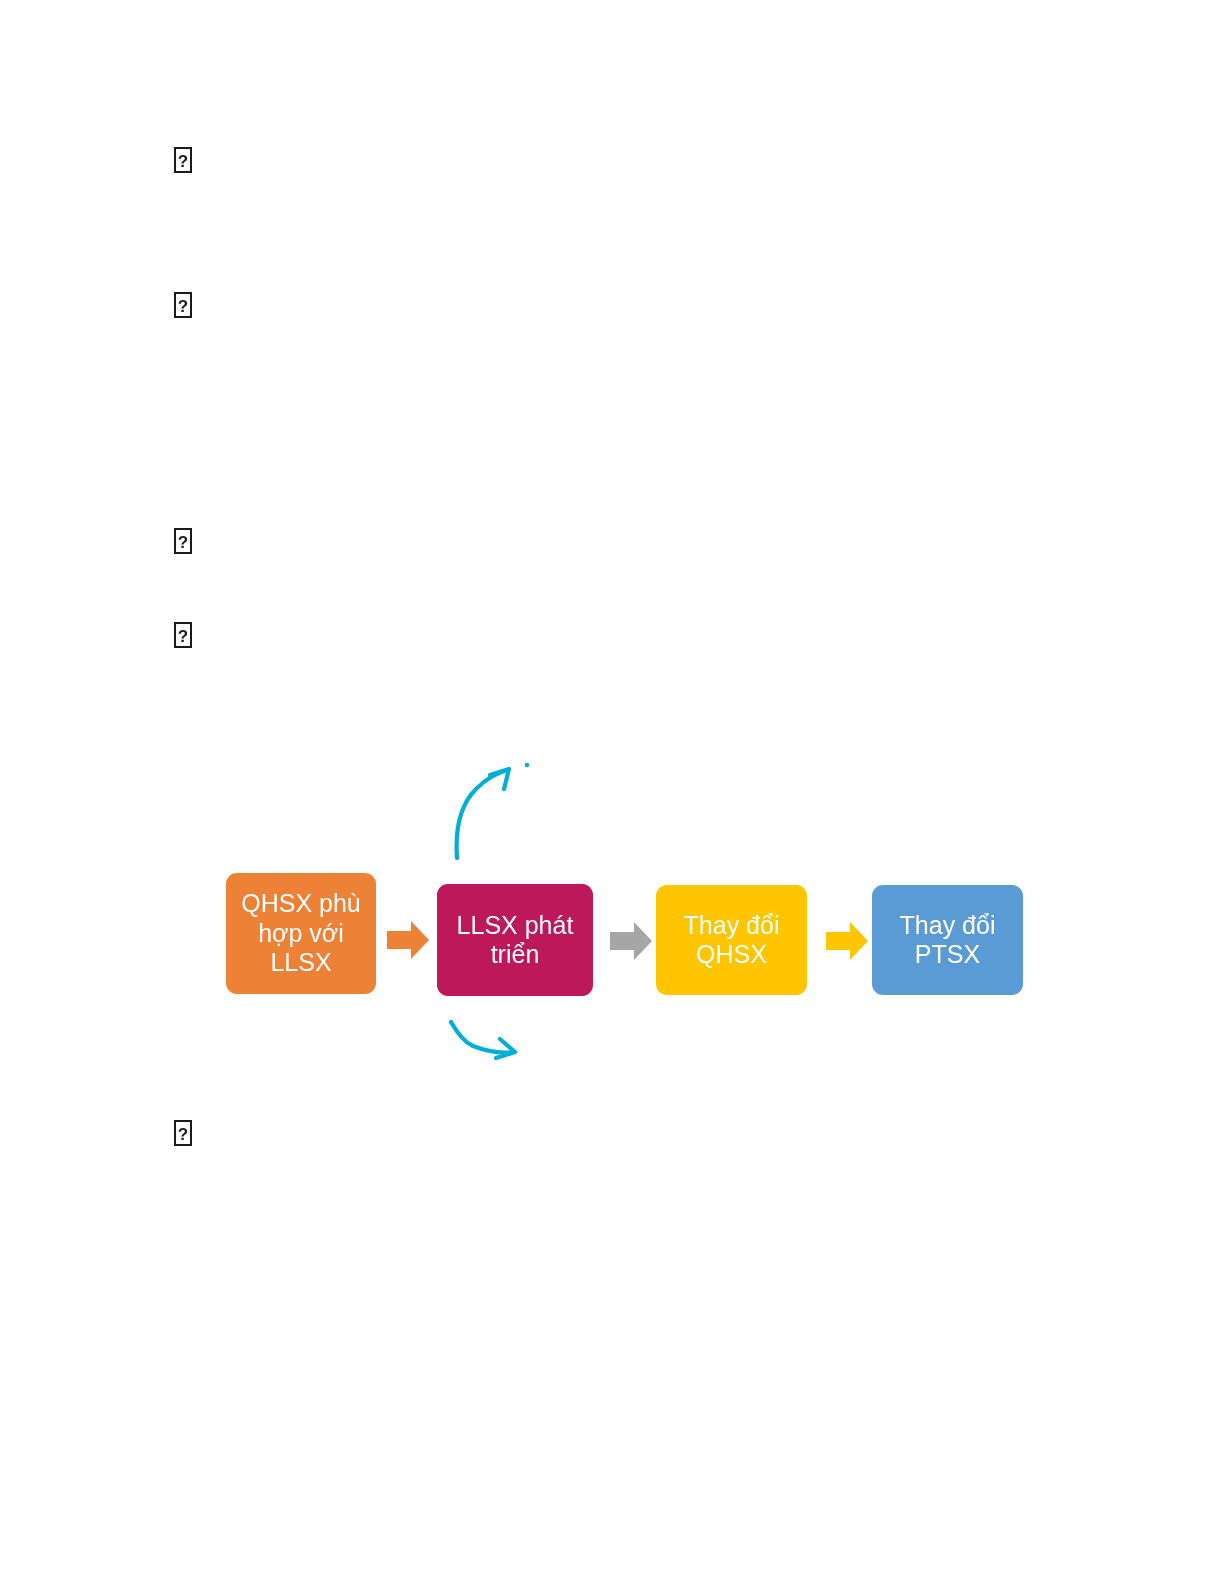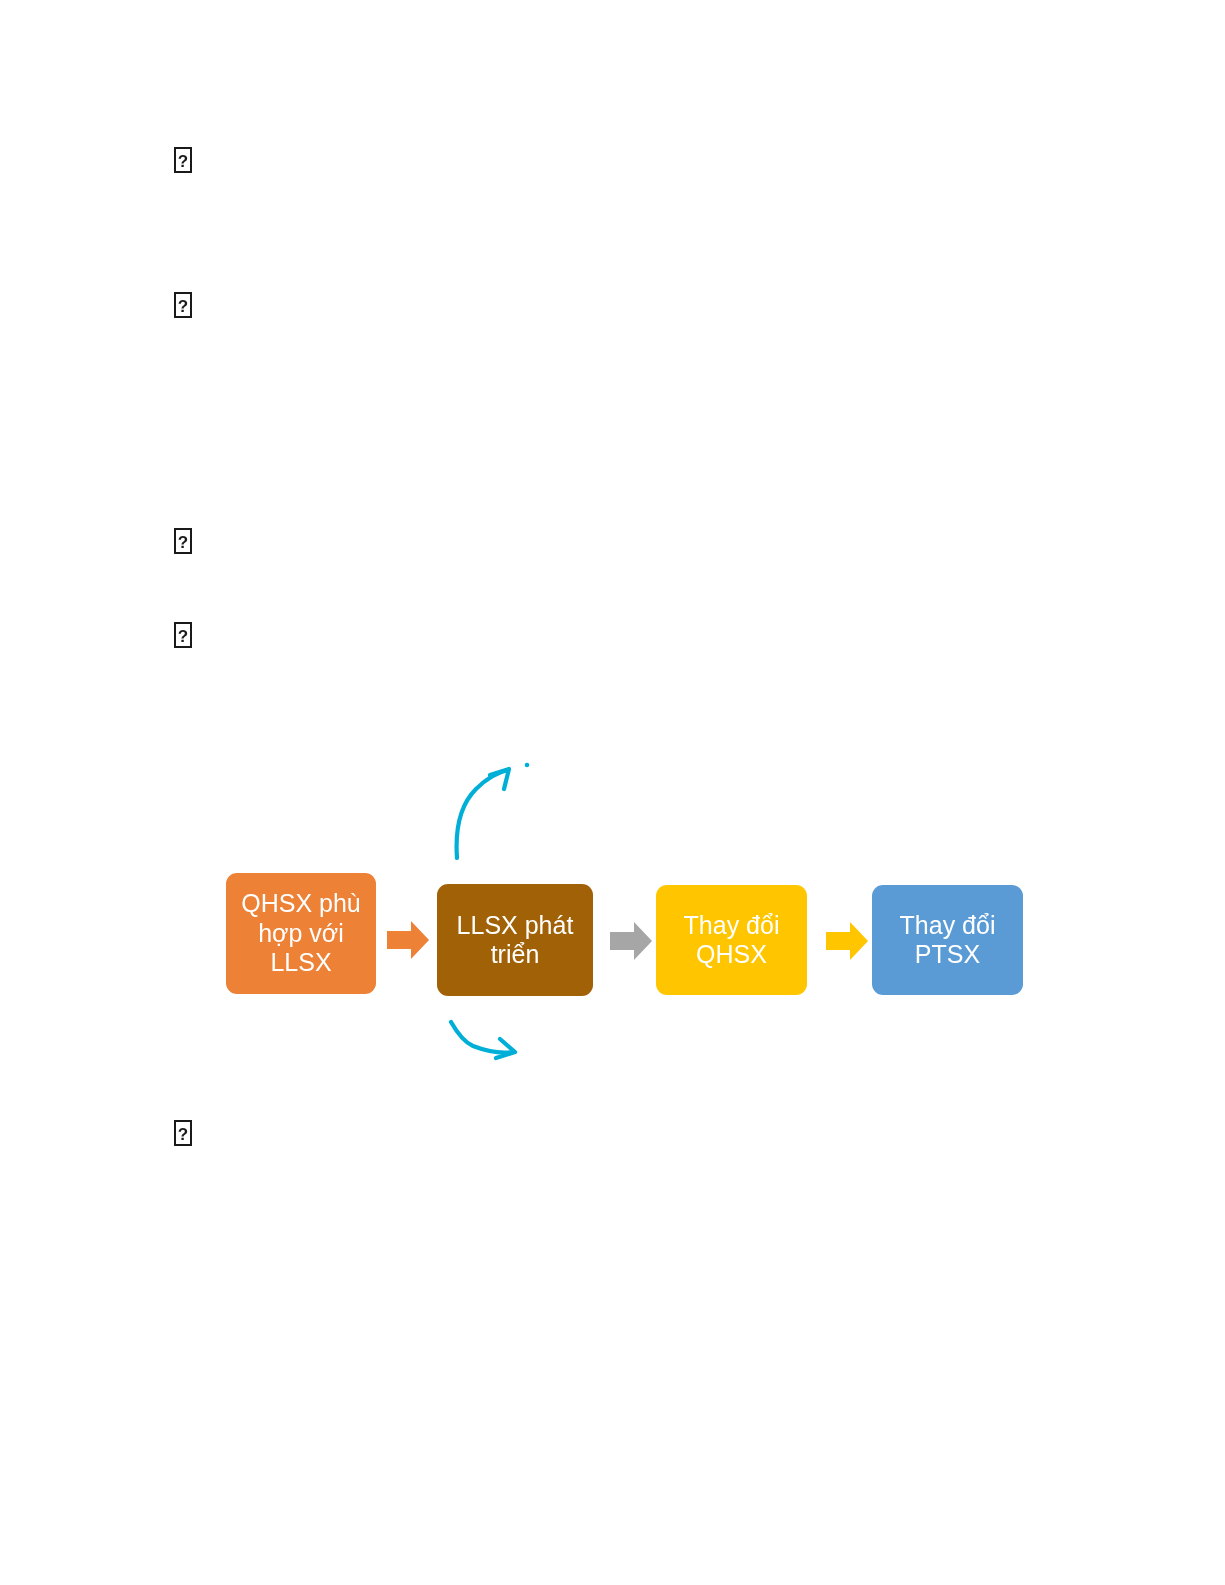--- a/index.html
+++ b/index.html
@@ -42,21 +42,21 @@
     justify-content: center;
     text-align: center;
     color: #ffffff;
     font-family: "Liberation Sans", sans-serif;
     border-radius: 11px;
     line-height: 1.18;
     padding: 4px 6px;
     white-space: pre-line;
   }
   .node-orange { background: #ED8136; }
-  .node-gray   { background: #a16207; text-align: center; }
+  .node-gray   { background: #be185d; text-align: center; }
   .node-yellow { background: #FFC600; }
   .node-blue   { background: #5B9BD5; }
 
   .conn {
     position: absolute;
   }
   .scribble {
     position: absolute;
   }
 </style>

